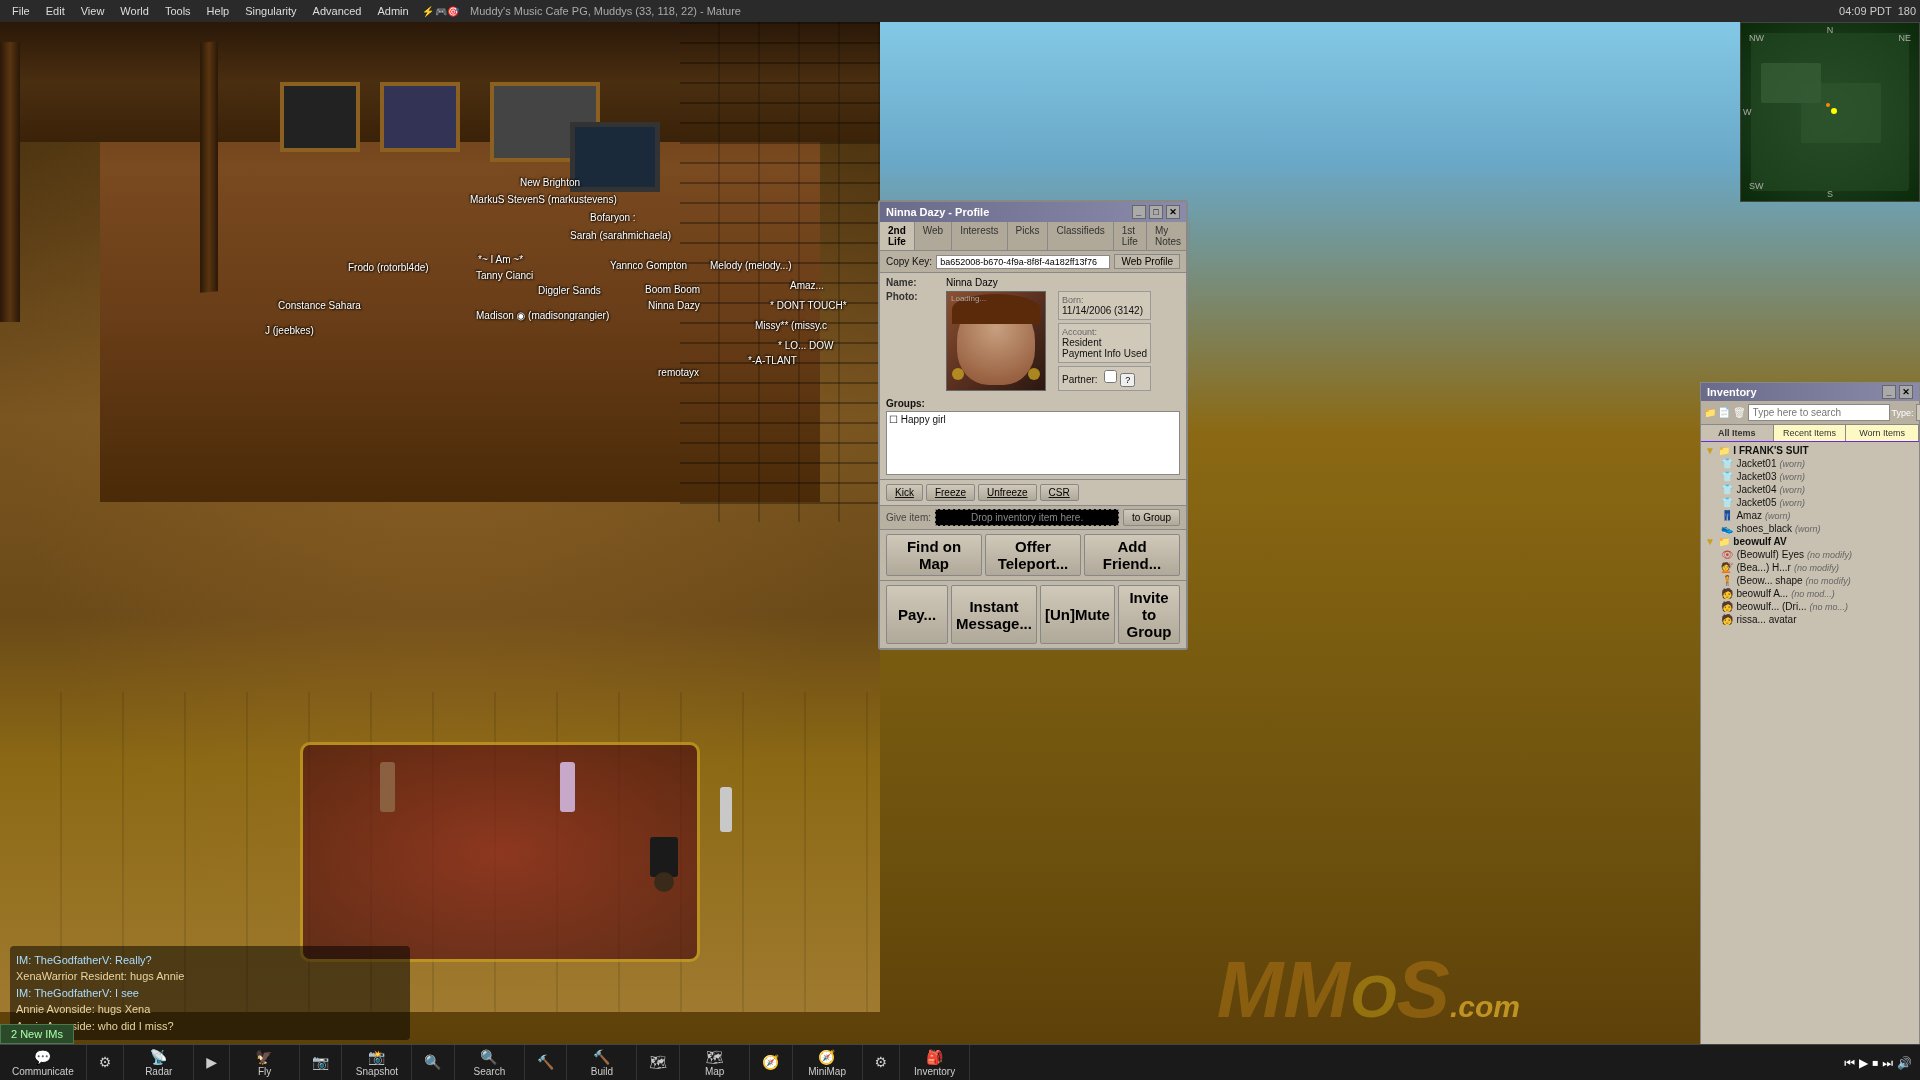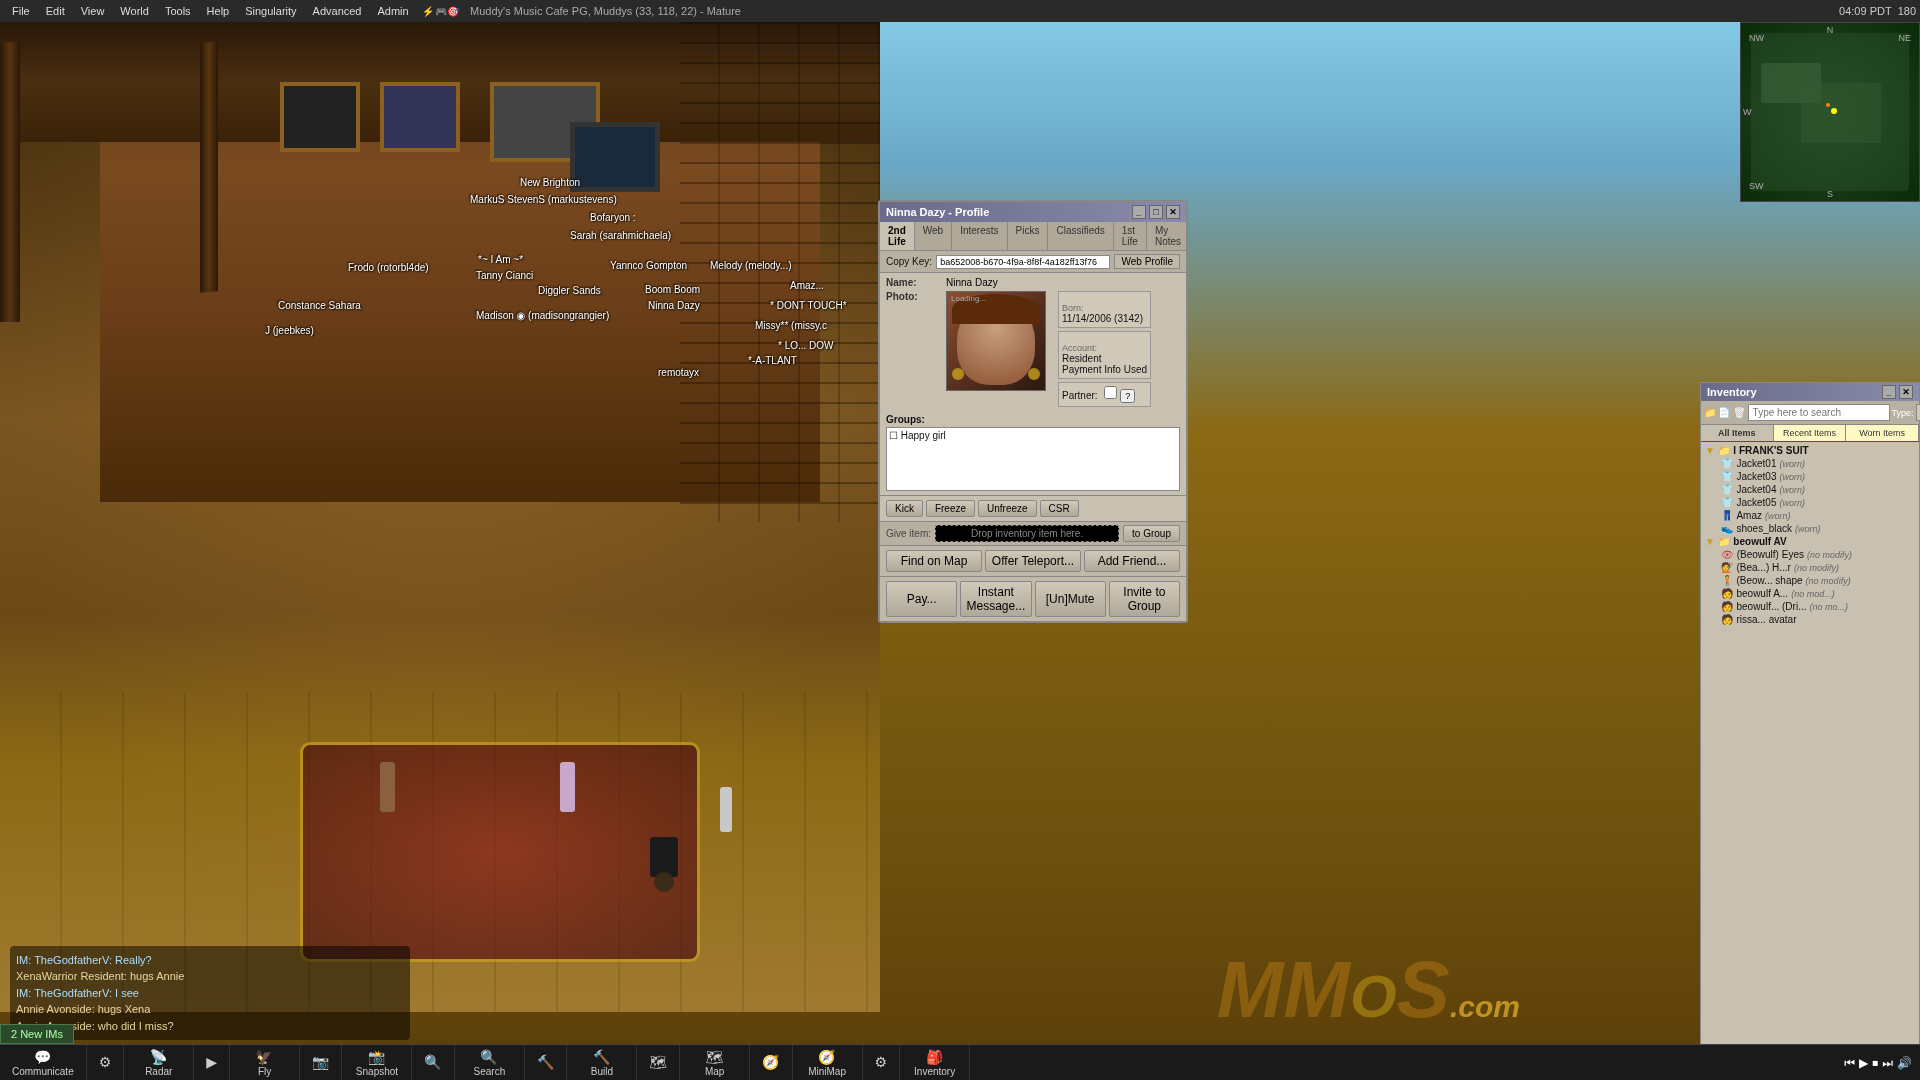--- a/index.html
+++ b/index.html
@@ -236,21 +236,20 @@
     .info-block {
       background: #d0c8b8;
       border: 1px solid #999;
       padding: 3px;
       margin-bottom: 3px;
       font-size: 10px;
     }
     .info-block-label {
       color: #666;
       font-size: 9px;
-      margin-top: 8px;
     }
     #groups-section {
       margin-top: 4px;
     }
     #groups-label {
       font-weight: bold;
       font-size: 10px;
       margin-bottom: 2px;
     }
     #groups-box {
@@ -260,20 +259,21 @@
       padding: 2px;
       font-size: 10px;
       overflow-y: auto;
     }
     #profile-actions {
       display: flex;
       flex-wrap: wrap;
       gap: 3px;
       padding: 4px 6px;
       border-top: 1px solid #888;
+      text-decoration: underline;
     }
     .profile-btn {
       background: linear-gradient(180deg, #d0c8b8, #b0a898);
       border: 1px solid #888;
       padding: 2px 8px;
       font-size: 10px;
       cursor: pointer;
       color: #000;
       border-radius: 2px;
     }
@@ -304,25 +304,26 @@
       gap: 3px;
       padding: 4px 6px;
       border-top: 1px solid #888;
       background: #c0b8a8;
     }
     .action-btn {
       flex: 1;
       background: linear-gradient(180deg, #d0c8b8, #b0a898);
       border: 1px solid #888;
       padding: 3px 4px;
-      font-size: 12px;
+      font-size: 15px;
       cursor: pointer;
       color: #000;
       text-align: center;
       border-radius: 2px;
+      font-weight: bold;
     }
 
     
     #inventory-panel {
       position: absolute;
       top: 22px;
       right: 0;
       width: 220px;
       height: 780px;
       background: #c8c0b0;

